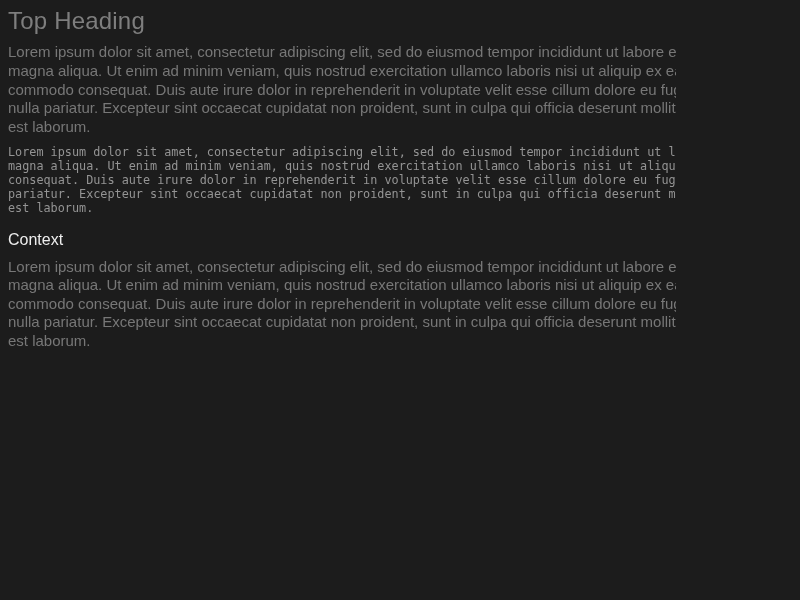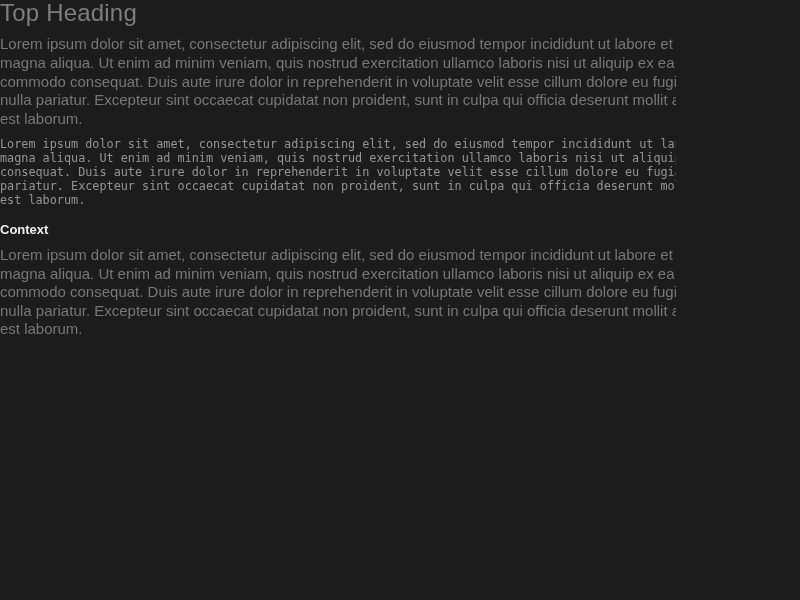--- a/index.html
+++ b/index.html
@@ -4,20 +4,21 @@
 <style>
   html, body { margin: 0; padding: 0; }
   body {
     width: 800px;
     height: 600px;
     overflow: hidden;
     background: #1c1c1c;
     font-family: "Liberation Sans", sans-serif;
   }
   main[data-name="document-page"] {
+    padding: 8px;
     box-sizing: border-box;
     width: 676px;
     height: 600px;
     overflow: hidden;
   }
   h1[data-name="top-heading"] {
     margin: 0 0 9px 0;
     font-size: 24px;
     font-weight: 300;
     line-height: 1.1;
@@ -41,22 +42,22 @@
   p.mono-text {
     margin: 9px 0 0 0;
     font-family: "DejaVu Sans Mono", monospace;
     font-size: 11.8px;
     line-height: 14px;
     color: #949494;
     white-space: pre;
   }
   h3[data-name="context-heading"] {
     margin: 15px 0 0 0;
-    font-size: 13px;
-    font-weight: 700;
+    font-size: 16px;
+    font-weight: 400;
     line-height: 1.2;
     color: #ededed;
   }
   p.body-text.context { margin-top: 8px; }
 </style>
 </head>
 <body>
 
 <main data-name="document-page">
   <h1 data-name="top-heading">Top Heading</h1>

